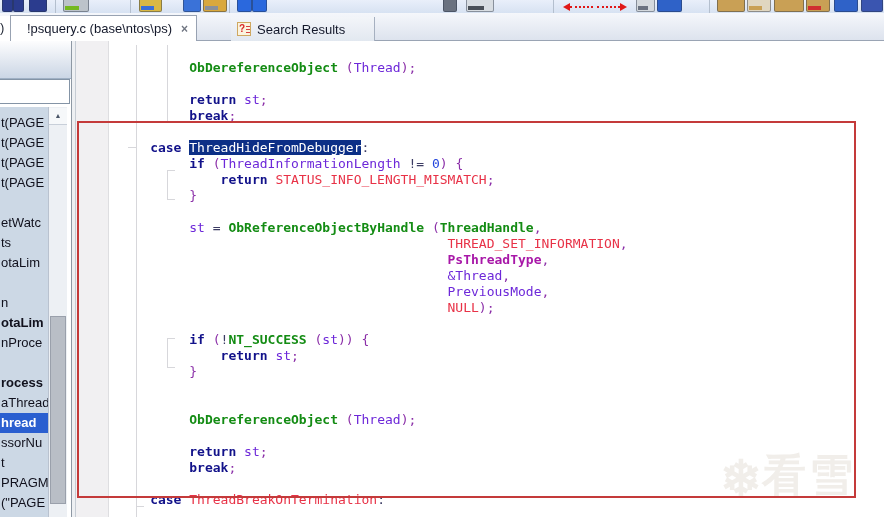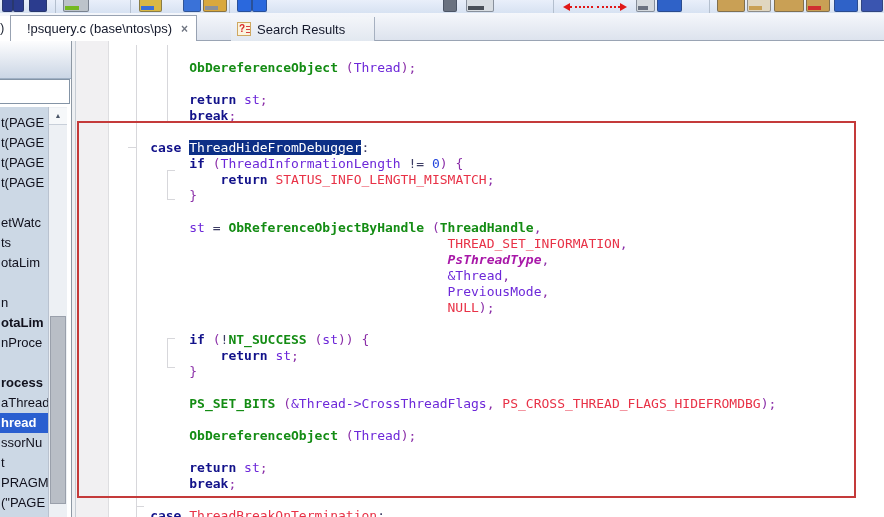--- a/index.html
+++ b/index.html
@@ -70,21 +70,21 @@
 
   .guide{position:absolute;background:#d7d7db;}
 
   #code{position:absolute;left:111px;top:60px;font-family:"DejaVu Sans Mono",monospace;
         font-size:13px;line-height:16px;}
   .code-line{height:16px;white-space:pre;}
   .kw{color:#12128a;font-weight:bold;}
   .fn{color:#148c14;font-weight:bold;}
   .id{color:#6d28d9;text-align:right;}
   .cn{color:#e83247;}
-  .ty{color:#a818a8;font-weight:bold;font-style:italic;}
+  .ty{color:#a818a8;font-weight:bold;}
   .pu{color:#8b2fa8;}
   .nu{color:#2244dd;}
   .op{color:#3c3c64;}
   .sel{color:#ffffff;background:#0c2f86;}
 
   #red-rect{position:absolute;left:77px;top:121px;width:779px;height:377px;
             border:2px solid #c43a3a;box-sizing:border-box;pointer-events:none;}
 
   #watermark{position:absolute;left:720px;top:446px;color:#f1eeea;font-weight:bold;
              white-space:nowrap;pointer-events:none;}
@@ -221,25 +221,27 @@
       <div class="code-line"><span class="pl">                                           </span><span class="cn">THREAD_SET_INFORMATION</span><span class="pu">,</span></div>
       <div class="code-line"><span class="pl">                                           </span><span class="ty">PsThreadType</span><span class="pu">,</span></div>
       <div class="code-line"><span class="pl">                                           </span><span class="id">&amp;Thread</span><span class="pu">,</span></div>
       <div class="code-line"><span class="pl">                                           </span><span class="id">PreviousMode</span><span class="pu">,</span></div>
       <div class="code-line"><span class="pl">                                           </span><span class="cn">NULL</span><span class="pu">);</span></div>
       <div class="code-line">&nbsp;</div>
       <div class="code-line"><span class="pl">          </span><span class="kw">if</span><span class="pl"> </span><span class="pu">(</span><span class="op">!</span><span class="fn">NT_SUCCESS</span><span class="pl"> </span><span class="pu">(</span><span class="id">st</span><span class="pu">))</span><span class="pl"> </span><span class="pu">{</span></div>
       <div class="code-line"><span class="pl">              </span><span class="kw">return</span><span class="pl"> </span><span class="id">st</span><span class="pu">;</span></div>
       <div class="code-line"><span class="pl">          </span><span class="pu">}</span></div>
       <div class="code-line">&nbsp;</div>
-      <div class="code-line"><span class="pl">          </span><span class="fn">PS_SET_BITS</span><span class="pl"> </span><span class="pu">(</span><span class="id">&amp;Thread-&gt;CrossThreadFlags</span><span class="pu">,</span><span class="pl"> </span><span class="cn">PS_CROSS_THREAD_FLAGS_HIDEFROMDBG</span><span class="pu">);</span></div>
       <div class="code-line">&nbsp;</div>
       <div class="code-line"><span class="pl">          </span><span class="fn">ObDereferenceObject</span><span class="pl"> </span><span class="pu">(</span><span class="id">Thread</span><span class="pu">);</span></div>
       <div class="code-line">&nbsp;</div>
       <div class="code-line"><span class="pl">          </span><span class="kw">return</span><span class="pl"> </span><span class="id">st</span><span class="pu">;</span></div>
       <div class="code-line"><span class="pl">          </span><span class="kw">break</span><span class="pu">;</span></div>
       <div class="code-line">&nbsp;</div>
       <div class="code-line"><span class="pl">     </span><span class="kw">case</span><span class="pl"> </span><span class="cn">ThreadBreakOnTermination</span><span class="op">:</span></div>
     </div>
 
+  <div id="watermark">
+    <span class="flake">❄</span><span class="wtext">看雪</span>
+  </div>
 
   <div id="red-rect"></div>
 </div>
 
 </body></html>

